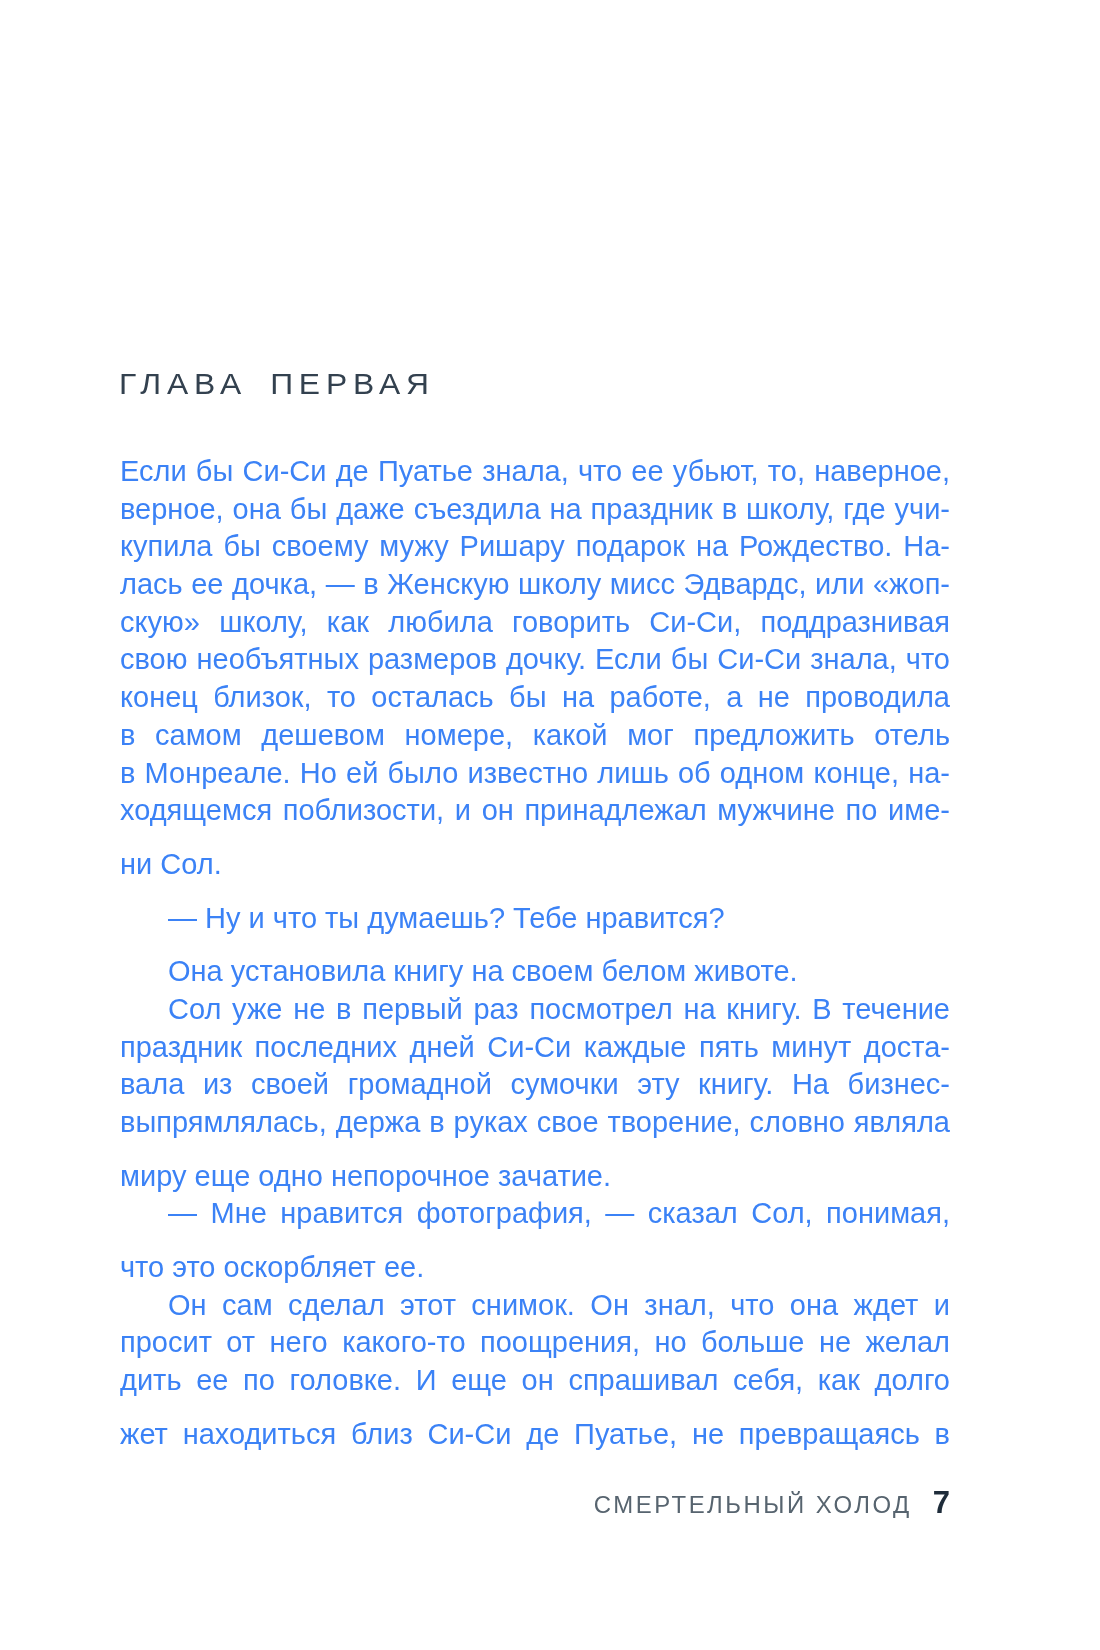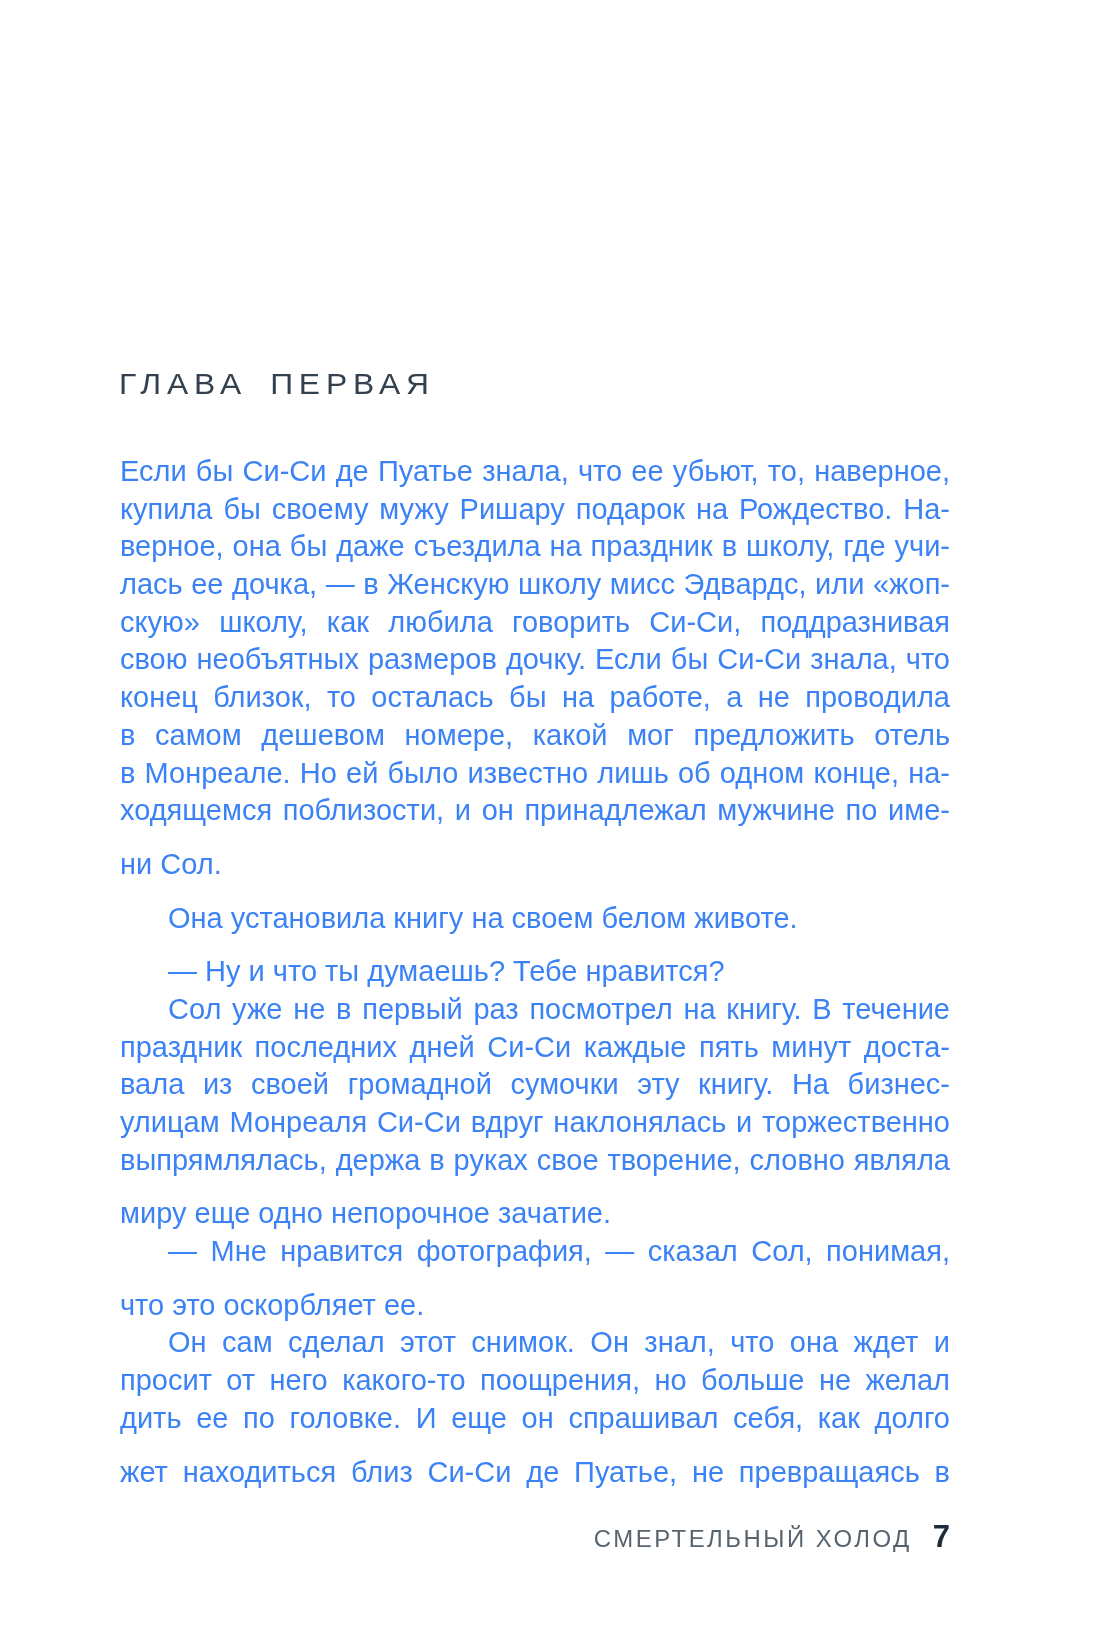--- a/index.html
+++ b/index.html
@@ -49,21 +49,21 @@
   }
   .body-text .line.end {
     text-align-last: left;
     margin-top: 16px;
   }
   .body-text .line.indent {
     text-indent: 48px;
   }
   .page-footer {
     position: absolute;
-    top: 1519px;
+    top: 1485px;
     right: 150px;
     display: flex;
     align-items: baseline;
     font-family: "Liberation Sans", sans-serif;
   }
   .running-title {
     font-size: 23px;
     letter-spacing: 2.4px;
     color: #57646f;
     white-space: nowrap;
@@ -79,36 +79,35 @@
 </style>
 </head>
 <body>
 
 <div class="page">
 
   <h1 class="chapter-heading">ГЛАВА ПЕРВАЯ</h1>
 
   <div class="body-text">
       <div class="line">Если бы Си-Си де Пуатье знала, что ее убьют, то, наверное,</div>
+      <div class="line">верное, она бы даже съездила на праздник в школу, где учи-</div>
       <div class="line">купила бы своему мужу Ришару подарок на Рождество. На-</div>
-      <div class="line">верное, она бы даже съездила на праздник в школу, где учи-</div>
       <div class="line">лась ее дочка, — в Женскую школу мисс Эдвардс, или «жоп-</div>
       <div class="line">скую» школу, как любила говорить Си-Си, поддразнивая</div>
       <div class="line">свою необъятных размеров дочку. Если бы Си-Си знала, что</div>
       <div class="line">конец близок, то осталась бы на работе, а не проводила время</div>
       <div class="line">в самом дешевом номере, какой мог предложить отель «Риц»</div>
       <div class="line">в Монреале. Но ей было известно лишь об одном конце, на-</div>
       <div class="line">ходящемся поблизости, и он принадлежал мужчине по име-</div>
       <div class="line end">ни Сол.</div>
+      <div class="line indent end">—  Ну и что ты думаешь? Тебе нравится?</div>
       <div class="line indent end">Она установила книгу на своем белом животе.</div>
-      <div class="line indent end">—  Ну и что ты думаешь? Тебе нравится?</div>
       <div class="line indent">Сол уже не в первый раз посмотрел на книгу. В течение не-</div>
       <div class="line">праздник последних дней Си-Си каждые пять минут доста-</div>
       <div class="line">вала из своей громадной сумочки эту книгу. На бизнес-встре-</div>
-      <div class="line">улицам Монреаля Си-Си вдруг наклонялась и торжественно</div>
       <div class="line">выпрямлялась, держа в руках свое творение, словно являла</div>
       <div class="line end">миру еще одно непорочное зачатие.</div>
       <div class="line indent">—  Мне нравится фотография, — сказал Сол, понимая,</div>
       <div class="line end">что это оскорбляет ее.</div>
       <div class="line indent">Он сам сделал этот снимок. Он знал, что она ждет и даже</div>
       <div class="line">просит от него какого-то поощрения, но больше не желал гла-</div>
       <div class="line">дить ее по головке. И еще он спрашивал себя, как долго смо-</div>
       <div class="line end">жет находиться близ Си-Си де Пуатье, не превращаясь в нее.</div>
     </div>
 

